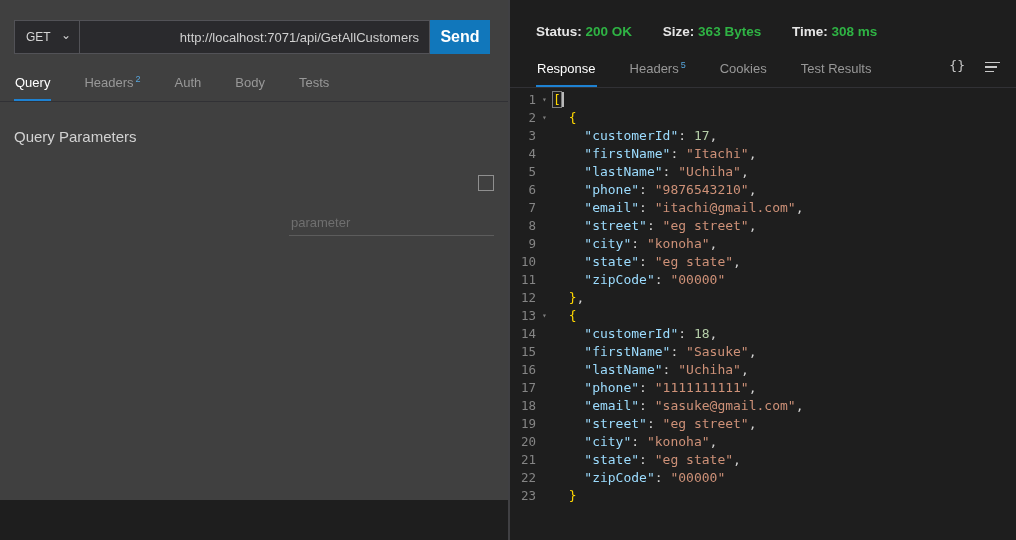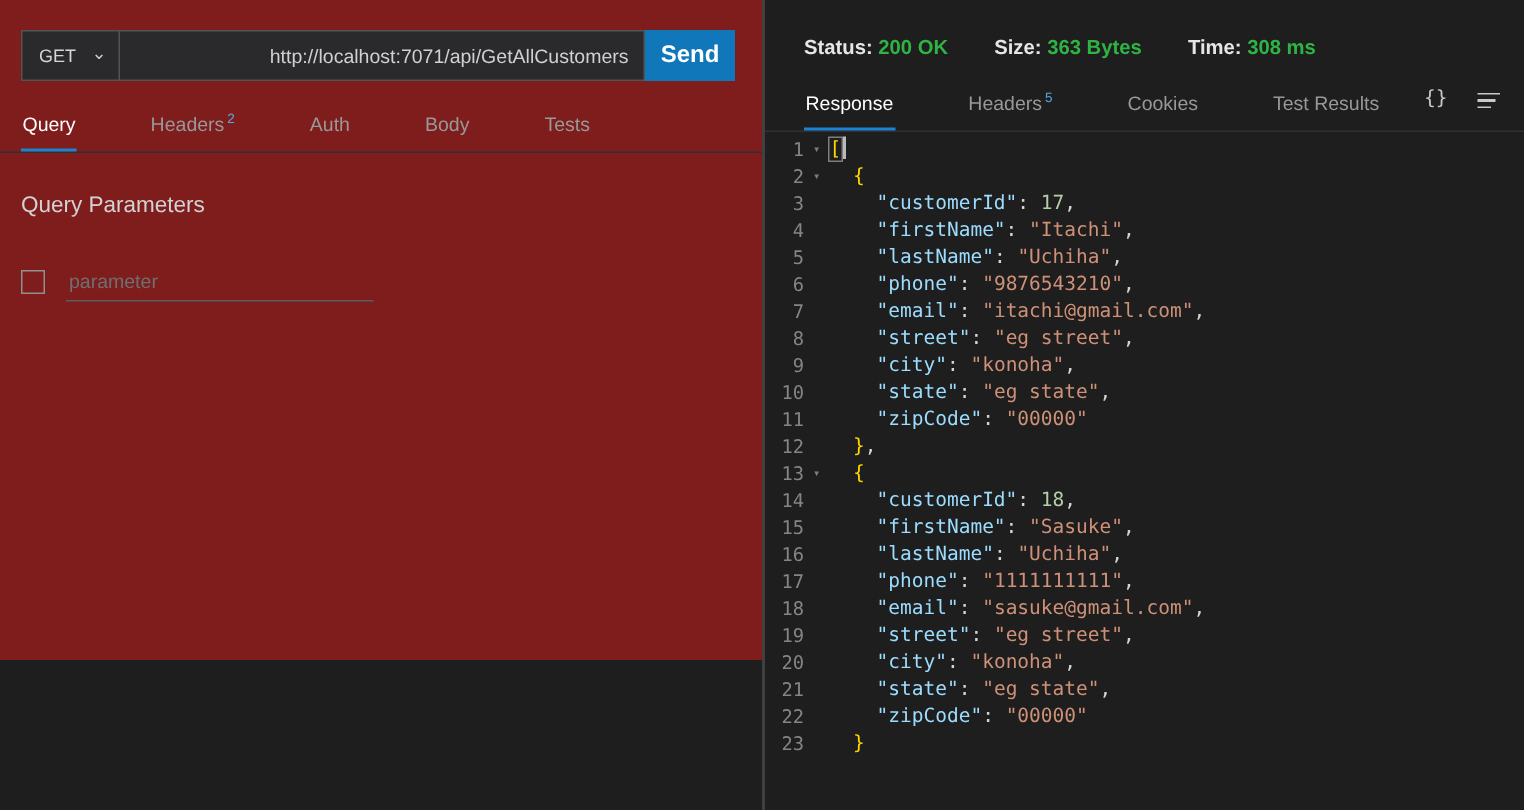--- a/index.html
+++ b/index.html
@@ -5,21 +5,21 @@
   * { box-sizing: border-box; margin: 0; padding: 0; }
   html,body { width:1016px; height:540px; overflow:hidden; }
   body {
     background:#1e1e1e;
     font-family:"Liberation Sans", sans-serif;
     color:#cccccc;
     position:relative;
   }
 
   
-  .left-panel  { position:absolute; left:0; top:0; width:508px; height:440px; background:#7f1d1d; }
+  .left-panel  { position:absolute; left:0; top:0; width:508px; height:500px; background:#404040; }
   .panel-divider { position:absolute; left:508px; top:0; width:2px; height:540px; background:#404043; }
   .right-panel { position:absolute; left:510px; top:0; width:506px; height:412px; background:#1e1e1e; }
 
   
   .url-row { display:flex; margin:20px 18px 0 14px; height:34px; }
   .method-select {
     width:66px; background:#2a2a2d; border:1px solid #525257;
     display:flex; align-items:center; justify-content:space-between;
     padding:0 8px 0 11px; font-size:12px; color:#d6d6d6; cursor:pointer; flex-shrink:0;
   }
@@ -31,41 +31,41 @@
   }
   .send-btn {
     width:60px; background:#1177bb; color:#ffffff; border:none;
     display:flex; align-items:center; justify-content:center;
     font-size:16px; font-weight:700; cursor:pointer; flex-shrink:0;
     font-family:Liberation Sans, sans-serif;
   }
 
   
   .tabs-row {
-    display:flex; align-items:flex-end; gap:48px;
+    display:flex; align-items:flex-end; gap:32px;
     padding:0 14px; margin-top:14px; border-bottom:1px solid #313135;
   }
   .right-panel .tabs-row { padding:0 16px 0 26px; margin-top:15px; position:relative; }
   .tab {
     font-size:13px; color:#989898; padding:6px 1px 9px 1px; cursor:pointer;
     border-bottom:2px solid transparent; white-space:nowrap;
   }
   .tab.active { color:#ffffff; border-bottom-color:#1e82d2; }
   .tab sup { font-size:9px; color:#58a6dd; margin-left:2px; }
   .tab-icons { position:absolute; right:16px; top:4px; display:flex; gap:20px; align-items:center; }
   .braces-icon { font-family:"DejaVu Sans Mono", monospace; font-size:13px; color:#c8c8c8; cursor:pointer; }
   .menu-icon { display:flex; flex-direction:column; gap:3px; cursor:pointer; padding-top:3px; }
   .menu-icon i { display:block; height:1.5px; background:#c8c8c8; }
   .menu-icon i:nth-child(1){ width:15px; }
   .menu-icon i:nth-child(2){ width:12px; }
   .menu-icon i:nth-child(3){ width:9px; }
 
   
   .section-title { margin:26px 14px 0 14px; font-size:15px; color:#d2d2d2; }
-  .param-row { display:flex; align-items:flex-end; margin:30px 14px 0 14px; gap:14px; }
+  .param-row { display:flex; align-items:flex-end; margin:30px 14px 0 14px; gap:14px;flex-direction:column; }
   .checkbox {
     width:16px; height:16px; border:1px solid #8f8f8f; background:transparent;
     margin-bottom:5px; cursor:pointer; flex-shrink:0;
   }
   .underline-input {
     background:transparent; border:none; border-bottom:1px solid #5c5c5c;
     font-size:13px; color:#cccccc; padding:5px 2px; outline:none;
     font-family:"Liberation Sans", sans-serif;
   }
   .underline-input::placeholder { color:#6f6f6f; }

